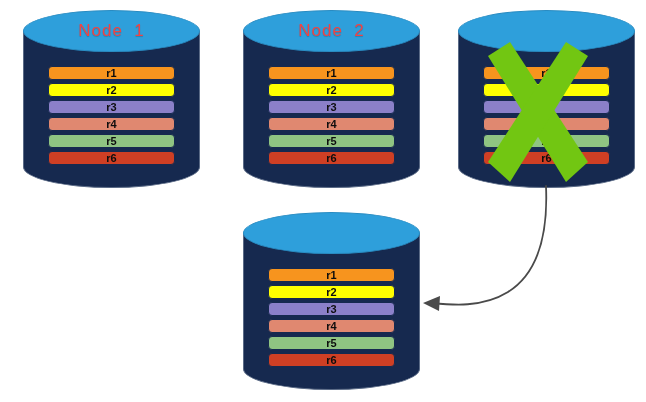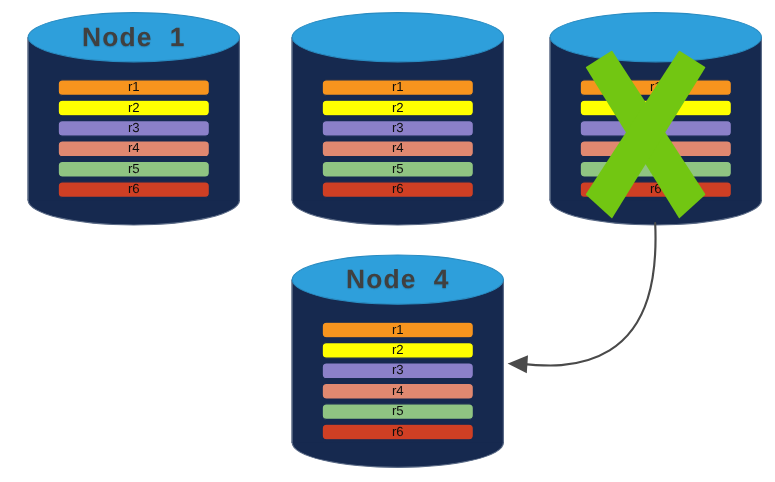--- a/index.html
+++ b/index.html
@@ -46,23 +46,23 @@
     border:1px solid #2a8cc2;
     box-sizing:border-box;
     z-index:3;
   }
   .cyl-title{
     position:absolute;
     left:0;right:0;
     top:0;height:42px;
     z-index:4;
     display:flex;align-items:center;justify-content:center;
-    color:#404040;
-    font-weight:bold;
-    font-size:22px;
+    color:#ef4444;
+    font-weight:normal;
+    font-size:17px;
     letter-spacing:1px;
     white-space:pre;
     text-shadow:0 1px 1px rgba(0,0,0,.18);
   }
 
   
   .records{
     position:absolute;
     z-index:5;
     left:14%;
@@ -72,21 +72,21 @@
     flex-direction:column;
     gap:3px;
   }
   .rec{
     height:14px;
     border-radius:4px;
     border:1px solid #16294F;
     box-sizing:border-box;
     display:flex;align-items:center;justify-content:center;
     font-size:11px;
-    font-weight:normal;
+    font-weight:bold;
     color:#0d0d0d;
     line-height:1;
   }
 
   
   .cross{
     position:absolute;
     z-index:9;
     pointer-events:none;
   }
@@ -121,20 +121,21 @@
       <div class="rec" style="background:#CF3F24;">r6</div>
     </div>
   </div>
 
   <div class="node" style="left:243px;top:10px;width:177px;height:178px;">
     <div class="cyl-wrap">
       <div class="cyl-bottom"></div>
       <div class="cyl-body"></div>
       <div class="cyl-top"></div>
     </div>
+    <div class="cyl-title">Node  2</div>
     <div class="records">
       <div class="rec" style="background:#F7941E;">r1</div>
       <div class="rec" style="background:#FFFF00;">r2</div>
       <div class="rec" style="background:#8B80C9;">r3</div>
       <div class="rec" style="background:#E08870;">r4</div>
       <div class="rec" style="background:#8FC482;">r5</div>
       <div class="rec" style="background:#CF3F24;">r6</div>
     </div>
   </div>
 
@@ -162,21 +163,20 @@
       </g>
     </svg>
   </div>
 
   <div class="node" style="left:243px;top:212px;width:177px;height:178px;">
     <div class="cyl-wrap">
       <div class="cyl-bottom"></div>
       <div class="cyl-body"></div>
       <div class="cyl-top"></div>
     </div>
-    <div class="cyl-title">Node  4</div>
     <div class="records">
       <div class="rec" style="background:#F7941E;">r1</div>
       <div class="rec" style="background:#FFFF00;">r2</div>
       <div class="rec" style="background:#8B80C9;">r3</div>
       <div class="rec" style="background:#E08870;">r4</div>
       <div class="rec" style="background:#8FC482;">r5</div>
       <div class="rec" style="background:#CF3F24;">r6</div>
     </div>
   </div>
 

